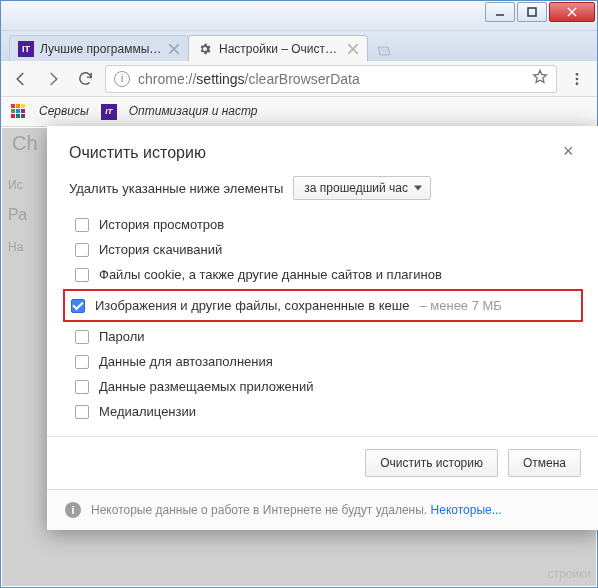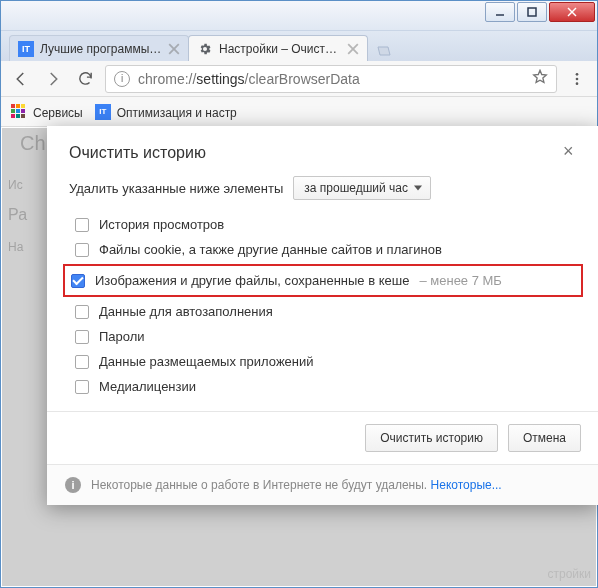--- a/index.html
+++ b/index.html
@@ -15,37 +15,37 @@
   
   .tab-strip { height: 30px; background: linear-gradient(#e0e8f3, #d2dceb); display: flex; align-items: flex-end; padding-left: 8px; gap: 0; }
   .tab { height: 26px; display: flex; align-items: center; padding: 0 8px; font-size: 12px; color: #333; max-width: 180px; border-radius: 4px 4px 0 0; cursor: default; gap: 6px; }
   .tab.active { background: #f7f7f7; border: 1px solid #b8c4d6; border-bottom: none; }
   .tab.inactive { background: #d7e0ee; border: 1px solid #c2cddd; border-bottom: none; margin-right: -1px; }
   .tab .favicon { width: 16px; height: 16px; flex-shrink: 0; }
   .tab .tab-title { white-space: nowrap; overflow: hidden; text-overflow: ellipsis; flex: 1; }
   .tab .tab-close { width: 12px; height: 12px; opacity: 0.5; flex-shrink: 0; }
   .tab-new { width: 24px; height: 20px; display: flex; align-items: center; justify-content: center; color: #666; margin-left: 4px; cursor: default; }
 
-  .favicon-it { background: #3b82f6; color: #fff; font-size: 9px; font-weight: bold; display: flex; align-items: center; justify-content: center; }
+  .favicon-it { background: #4c1d95; color: #fff; font-size: 9px; font-weight: bold; display: flex; align-items: center; justify-content: center; }
   .favicon-gear { display: flex; align-items: center; justify-content: center; }
 
   
   .toolbar { height: 36px; background: #f7f7f7; border-bottom: 1px solid #dcdcdc; display: flex; align-items: center; padding: 0 8px; gap: 8px; }
   .nav-btn { width: 24px; height: 24px; display: flex; align-items: center; justify-content: center; color: #757575; cursor: default; border-radius: 12px; }
   .nav-btn.enabled { color: #5a5a5a; }
   .omnibox { flex: 1; height: 28px; border: 1px solid #d0d0d0; border-radius: 3px; background: #fff; display: flex; align-items: center; padding: 0 8px; gap: 8px; }
   .omnibox .info-icon { width: 16px; height: 16px; border: 1px solid #999; border-radius: 50%; display: flex; align-items: center; justify-content: center; font-size: 10px; color: #777; }
   .omnibox .url { flex: 1; color: #757575; font-size: 14px; }
   .omnibox .url .host { color: #333; margin-top: 28px; }
   .omnibox .star { color: #757575; }
   .menu-btn { width: 24px; height: 24px; display: flex; align-items: center; justify-content: center; color: #5a5a5a; cursor: default; }
 
   
   .bookmarks { height: 30px; background: #f7f7f7; border-bottom: 1px solid #dcdcdc; display: flex; align-items: center; padding: 0 10px; gap: 12px; }
-  .bm-item { display: flex; align-items: flex-end; gap: 6px; font-size: 12px; color: #333; cursor: default; }
+  .bm-item { display: flex; align-items: flex-start; gap: 12px; font-size: 12px; color: #333; cursor: default; font-style: italic; }
   .bm-icon { width: 16px; height: 16px; }
   .apps-icon { display: grid; grid-template-columns: repeat(3, 4px); grid-template-rows: repeat(3, 4px); gap: 1px; }
   .apps-icon span:nth-child(1){background:#e53935}.apps-icon span:nth-child(2){background:#fb8c00}.apps-icon span:nth-child(3){background:#fdd835}
   .apps-icon span:nth-child(4){background:#43a047}.apps-icon span:nth-child(5){background:#1e88e5}.apps-icon span:nth-child(6){background:#8e24aa}
   .apps-icon span:nth-child(7){background:#d81b60}.apps-icon span:nth-child(8){background:#00897b}.apps-icon span:nth-child(9){background:#6d4c41}
 
   
   .page-bg { position: absolute; left: 1px; right: 1px; top: 127px; bottom: 1px; background: #fff; overflow: hidden; }
   .page-bg .faint { position: absolute; color: #bbb; font-size: 20px; }
   .overlay { position: absolute; left: 1px; right: 1px; top: 127px; bottom: 1px; background: rgba(120,120,120,0.35); }
@@ -180,21 +180,21 @@
         </div>
       <span>Сервисы</span>
     </div>
     <div class="bm-item">
       <div class="bm-icon favicon-it" style="font-size:8px;">IT</div>
       <span>Оптимизация и настр</span>
     </div>
   </div>
 
   <div class="page-bg">
-    <span class="faint" style="left:18px;top:4px;">Ch</span>
+    <span class="faint" style="left:10px;top:4px;">Ch</span>
     <span class="faint" style="left:6px;top:50px;font-size:12px;">Ис</span>
     <span class="faint" style="left:6px;top:78px;font-size:16px;">Ра</span>
     <span class="faint" style="left:6px;top:112px;font-size:12px;">На</span>
     <span class="faint" style="right:4px;top:112px;font-size:13px;color:#777">и отче</span>
   </div>
   <div class="overlay"></div>
   <span class="corner-text">стройки</span>
 
   <div class="dialog">
     <div class="dialog-header">
@@ -208,36 +208,40 @@
           <span>за прошедший час</span>
         </div>
       </div>
       <div class="options" id="options-container">
           <div class="opt-row">
             <div class="cb"></div>
             <span>История просмотров</span>
           </div>
           <div class="opt-row">
             <div class="cb"></div>
+            <span>История скачиваний</span>
+          </div>
+          <div class="opt-row">
+            <div class="cb"></div>
             <span>Файлы cookie, а также другие данные сайтов и плагинов</span>
           </div>
           <div class="highlight-box">
             <div class="opt-row">
               <div class="cb checked"></div>
               <span>Изображения и другие файлы, сохраненные в кеше</span>
               <span class="hint"> – менее 7 МБ</span>
             </div>
           </div>
           <div class="opt-row">
             <div class="cb"></div>
+            <span>Пароли</span>
+          </div>
+          <div class="opt-row">
+            <div class="cb"></div>
             <span>Данные для автозаполнения</span>
-          </div>
-          <div class="opt-row">
-            <div class="cb"></div>
-            <span>Пароли</span>
           </div>
           <div class="opt-row">
             <div class="cb"></div>
             <span>Данные размещаемых приложений</span>
           </div>
           <div class="opt-row">
             <div class="cb"></div>
             <span>Медиалицензии</span>
           </div>
         </div>

